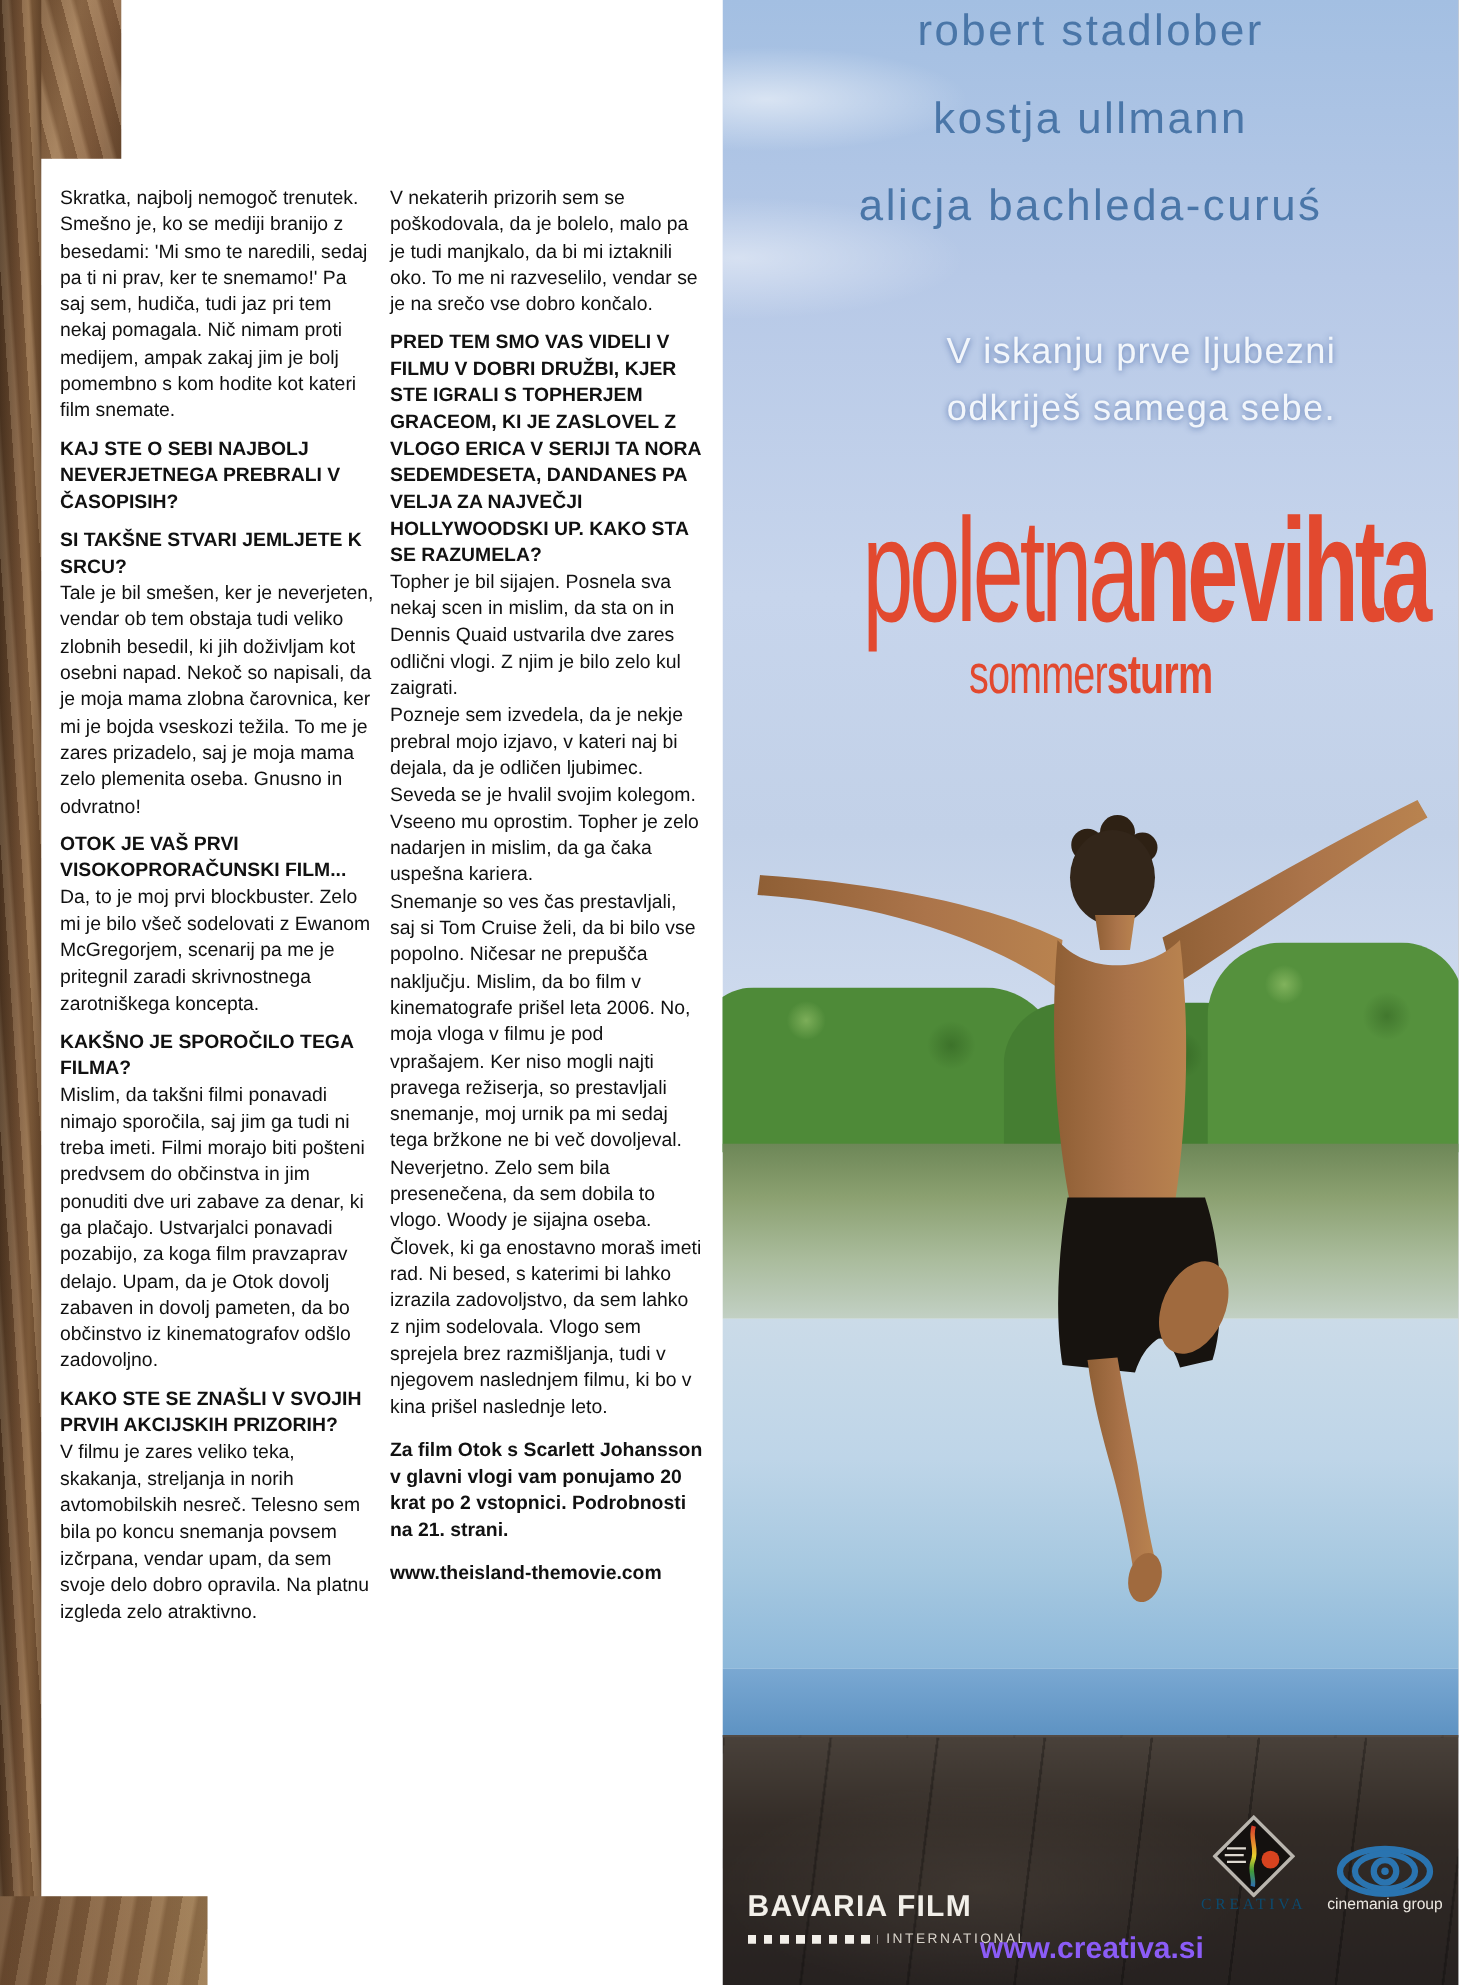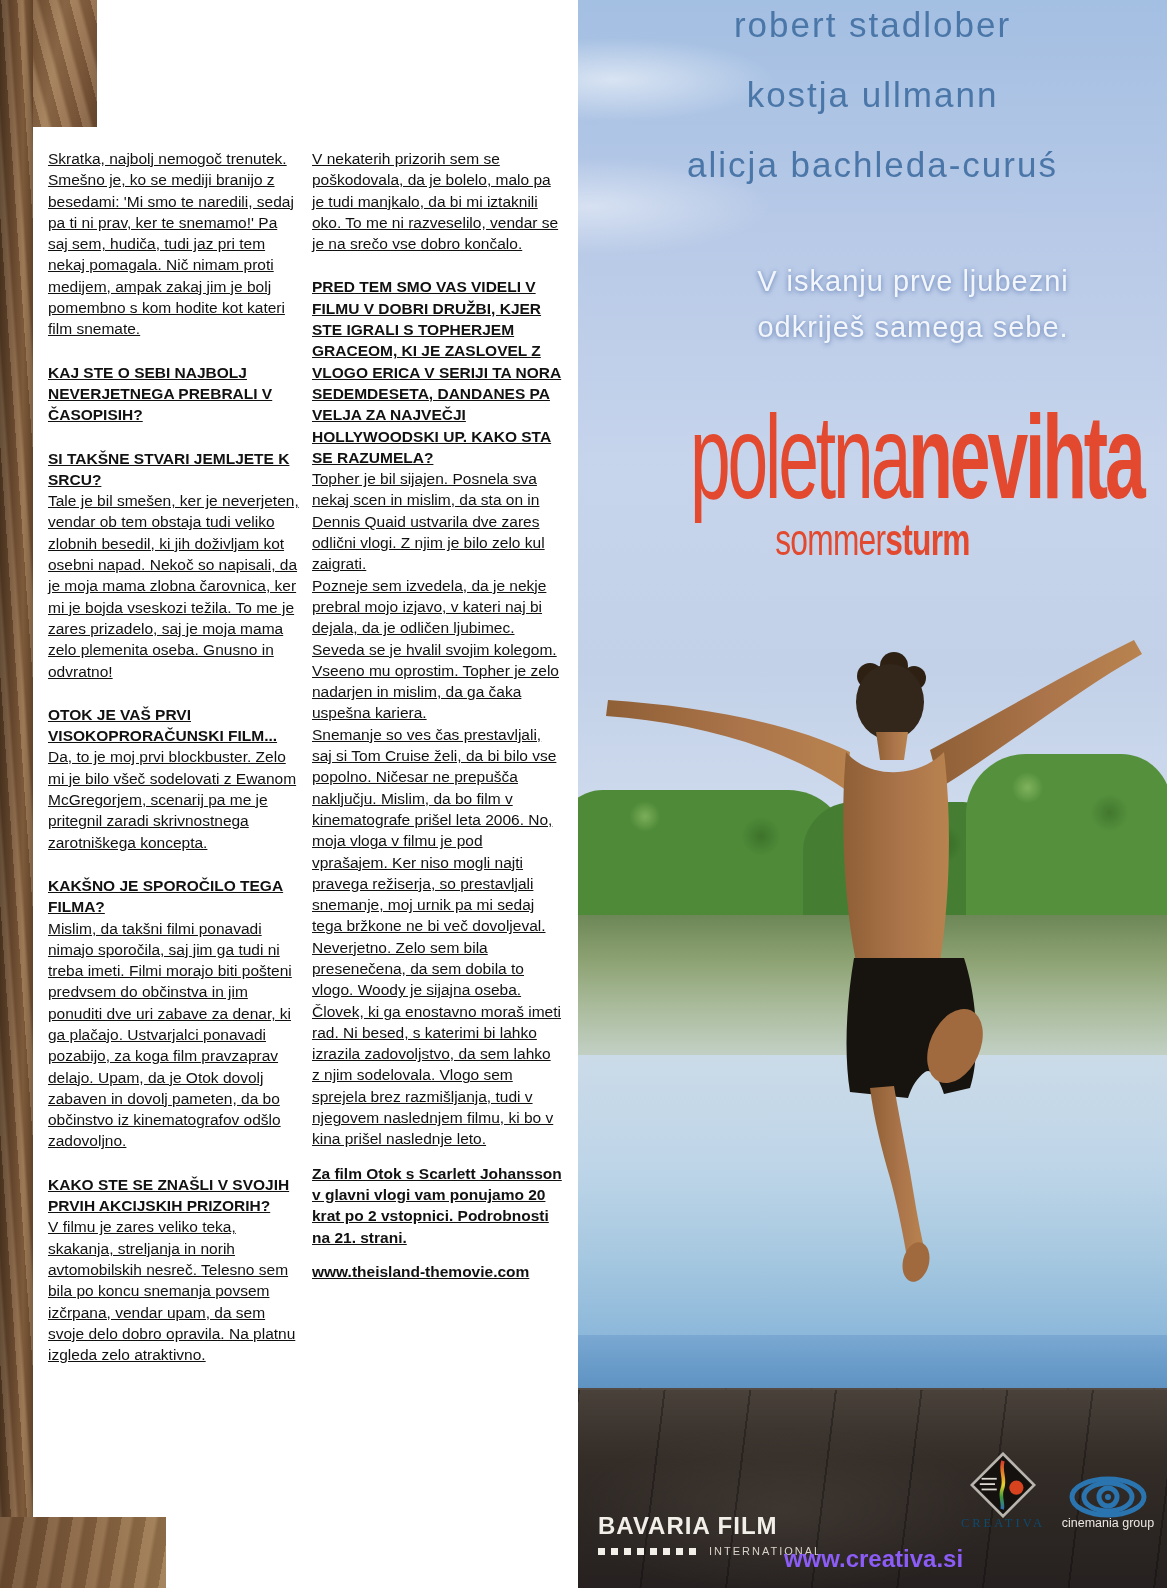--- a/index.html
+++ b/index.html
@@ -27,22 +27,22 @@
     background:
       repeating-linear-gradient(100deg, rgba(255,235,200,0.10) 0 9px, rgba(40,20,5,0.14) 13px 24px),
       linear-gradient(90deg,#6e4e33,#8a6644 60%,#9c7a52);
   }
 
   
   .article { position:absolute; left:48px; top:148px; width:514px; color:#111; }
   .col { position:absolute; top:0; font-size:15.5px; line-height:21.3px; }
   .col1 { left:0; width:252px; }
   .col2 { left:264px; width:250px; }
-  .blk { margin:0;text-decoration:underline; }
-  .h { font-weight:700; margin-top:22px; }
+  .blk { margin:0; }
+  .h { font-weight:700; margin-top:9px; }
   .b { font-weight:700; margin-top:13px; }
 
   
   .poster { position:absolute; left:578px; top:0; width:589px; height:1588px; overflow:hidden; }
   .sky {
     position:absolute; inset:0;
     background:
       radial-gradient(ellipse 230px 60px at 6% 5%, rgba(255,255,255,0.55), transparent 70%),
       radial-gradient(ellipse 260px 70px at 2% 13%, rgba(255,255,255,0.45), transparent 70%),
       linear-gradient(180deg,#a3bfe2 0%, #b7c9e7 14%, #c7d5ec 30%, #c2d1e8 42%, #cfdbee 52%, #e2eaf4 59%, #eef3f8 63%, #f2f5f8 100%);

